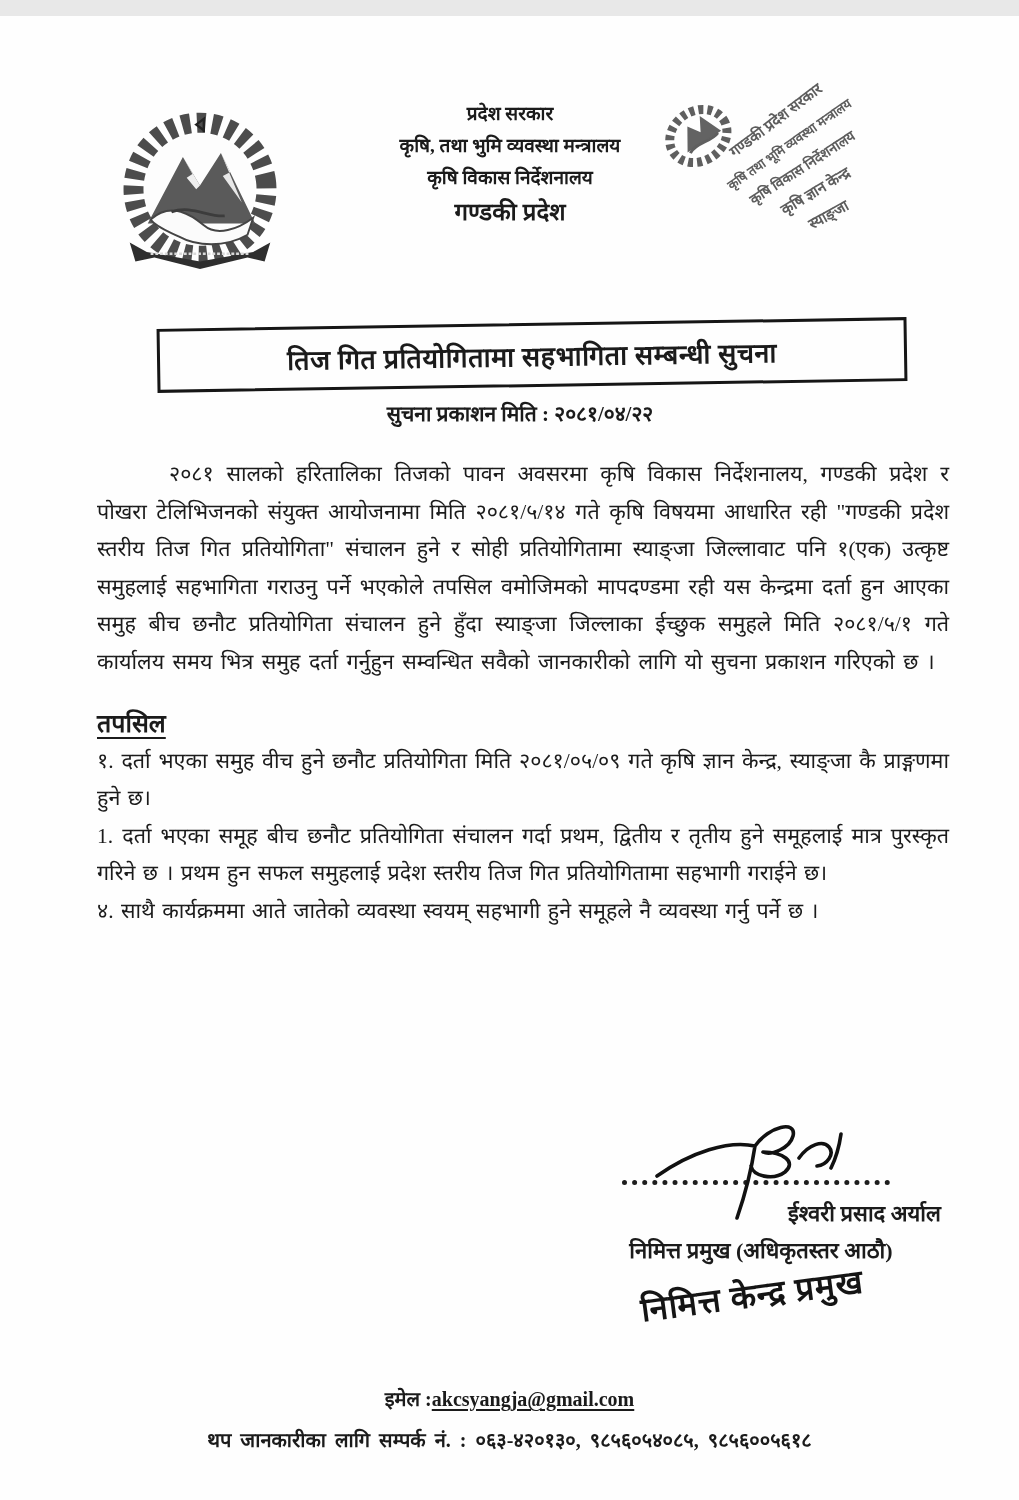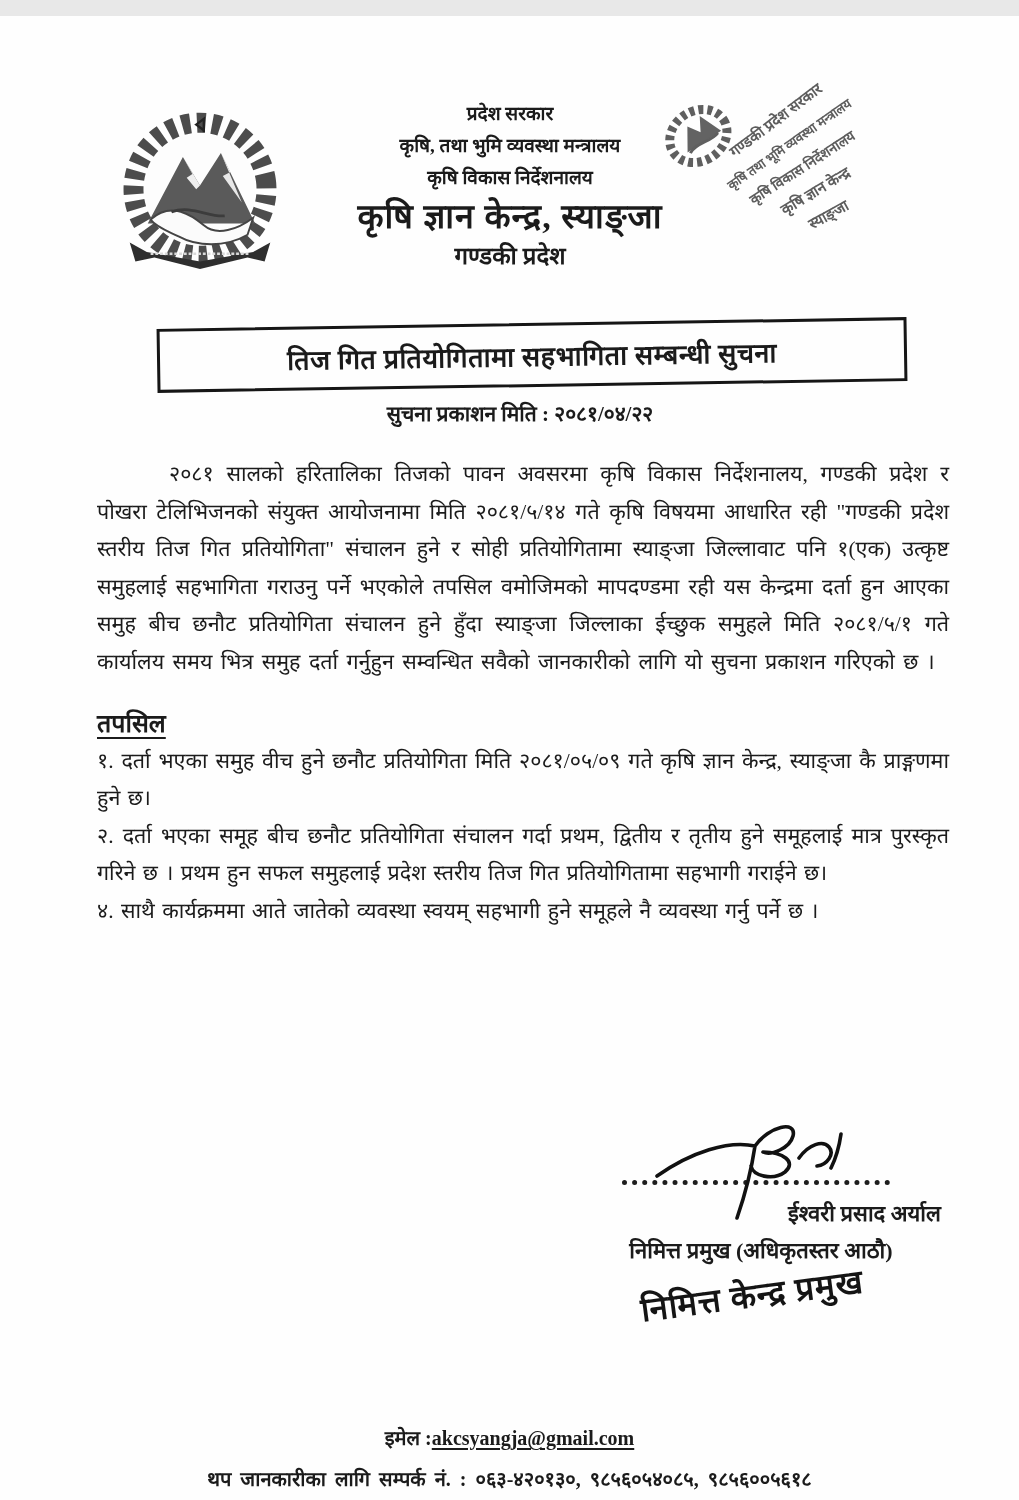--- a/index.html
+++ b/index.html
@@ -61,21 +61,21 @@
   }
   .sig-name{font-size:22px;font-weight:600;margin-top:8px;padding-left:60px;text-align:right;}
   .sig-designation{font-size:22px;font-weight:600;margin-top:7px;}
   .sig-stamp{
     margin-top:8px;margin-left:-18px;
     transform:rotate(-7.5deg);
     font-size:33px;font-weight:bold;letter-spacing:1px;color:#141414;
     white-space:nowrap;
   }
   
-  .footer{position:absolute;left:0;top:1408px;width:1019px;text-align:center;}
+  .footer{position:absolute;left:0;top:1369px;width:1019px;text-align:center;}
   .footer-email{font-size:20px;font-weight:bold;}
   .footer-email .email-addr{
     text-decoration:underline;text-underline-offset:3px;
     font-family:"Liberation Serif","DejaVu Serif",serif;
   }
   .footer-contact{font-size:20px;font-weight:bold;margin-top:14px;word-spacing:4px;}
 </style>
 </head>
 <body>
 
@@ -97,21 +97,20 @@
     <path d="M70,120 C90,112 110,126 126,124" fill="none" stroke="#3c3c3c" stroke-width="3"></path>
 
     <path d="M26,152 L44,162 L100,172 L156,162 L174,152 L168,172 L150,168 L100,180 L52,168 L32,172 Z" fill="#2e2e2e"></path>
     <path d="M48,164 L152,164" stroke="#d9d9d9" stroke-width="2.5" stroke-dasharray="3 2"></path>
   </svg>
 
   <div class="header-center">
     <div class="hc-line">प्रदेश सरकार</div>
     <div class="hc-line">कृषि, तथा भुमि व्यवस्था मन्त्रालय</div>
     <div class="hc-line">कृषि विकास निर्देशनालय</div>
-    <div class="hc-org">कृषि ज्ञान केन्द्र, स्याङ्जा</div>
     <div class="hc-province">गण्डकी प्रदेश</div>
   </div>
 
   <div class="stamp-top">
     <svg viewBox="0 0 260 220" xmlns="http://www.w3.org/2000/svg">
       <g transform="rotate(-33 130 110)">
 
         <g>
           <ellipse cx="68" cy="28" rx="30" ry="25" fill="none" stroke="#4a4a4a" stroke-width="9" stroke-dasharray="5 4"></ellipse>
           <path d="M50,36 L64,14 L72,26 L80,12 L90,36 Z" fill="#4e4e4e"></path>
@@ -129,21 +128,21 @@
   <div class="notice-box">
     <span class="notice-title">तिज गित प्रतियोगितामा सहभागिता सम्बन्धी सुचना</span>
   </div>
 
   <div class="pub-date">सुचना प्रकाशन मिति : २०८१/०४/२२</div>
 
   <div class="content">
     <p class="para">२०८१ सालको हरितालिका तिजको पावन अवसरमा कृषि विकास निर्देशनालय, गण्डकी प्रदेश र पोखरा टेलिभिजनको संयुक्त आयोजनामा मिति २०८१/५/१४ गते कृषि विषयमा आधारित रही "गण्डकी प्रदेश स्तरीय तिज गित प्रतियोगिता" संचालन हुने र सोही प्रतियोगितामा स्याङ्जा जिल्लावाट पनि १(एक) उत्कृष्ट समुहलाई सहभागिता गराउनु पर्ने भएकोले तपसिल वमोजिमको मापदण्डमा रही यस केन्द्रमा दर्ता हुन आएका समुह बीच छनौट प्रतियोगिता संचालन हुने हुँदा स्याङ्जा जिल्लाका ईच्छुक समुहले मिति २०८१/५/१ गते कार्यालय समय भित्र समुह दर्ता गर्नुहुन सम्वन्धित सवैको जानकारीको लागि यो सुचना प्रकाशन गरिएको छ ।</p>
     <p class="tapsil-heading">तपसिल</p>
     <p class="tapsil-item">१. दर्ता भएका समुह वीच हुने छनौट प्रतियोगिता मिति २०८१/०५/०९ गते कृषि ज्ञान केन्द्र, स्याङ्जा कै प्राङ्गणमा हुने छ।</p>
-    <p class="tapsil-item">२. दर्ता भएका समूह बीच छनौट प्रतियोगिता संचालन गर्दा प्रथम, द्वितीय र तृतीय हुने समूहलाई मात्र पुरस्कृत गरिने छ । प्रथम हुन सफल समुहलाई प्रदेश स्तरीय तिज गित प्रतियोगितामा सहभागी गराईने छ।</p>
+    <p class="tapsil-item">1. दर्ता भएका समूह बीच छनौट प्रतियोगिता संचालन गर्दा प्रथम, द्वितीय र तृतीय हुने समूहलाई मात्र पुरस्कृत गरिने छ । प्रथम हुन सफल समुहलाई प्रदेश स्तरीय तिज गित प्रतियोगितामा सहभागी गराईने छ।</p>
     <p class="tapsil-item">४. साथै कार्यक्रममा आते जातेको व्यवस्था स्वयम् सहभागी हुने समूहले नै व्यवस्था गर्नु पर्ने छ ।</p>
   </div>
 
   <div class="sig-block">
     <svg class="sig-scrawl" viewBox="0 0 230 105" xmlns="http://www.w3.org/2000/svg">
       <path d="M6,60 C40,36 78,24 104,30
                C118,10 146,4 142,20 C139,32 120,40 112,36
                C132,36 146,46 134,56 C122,65 102,60 100,50
                M104,30 C101,50 95,76 86,102
                M148,42 C158,28 172,24 178,31 C184,38 176,49 166,50

